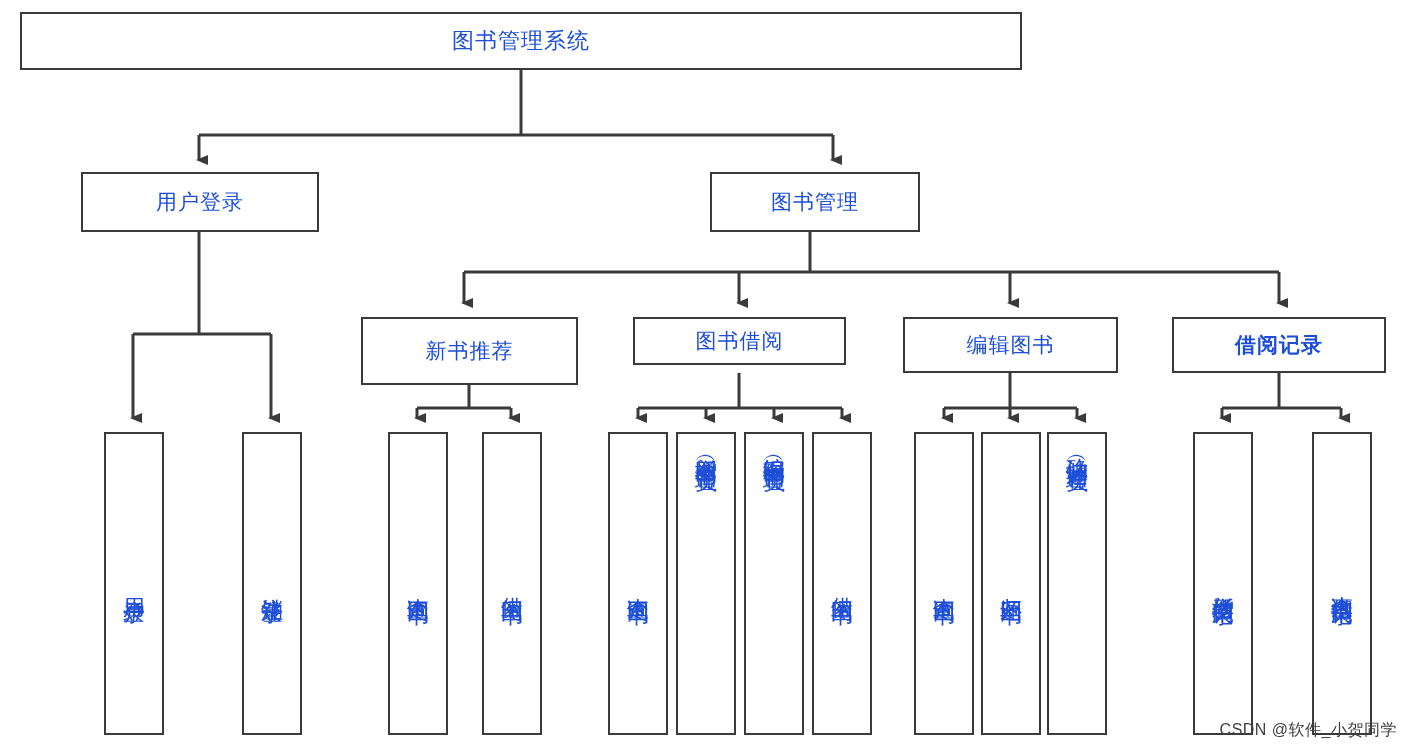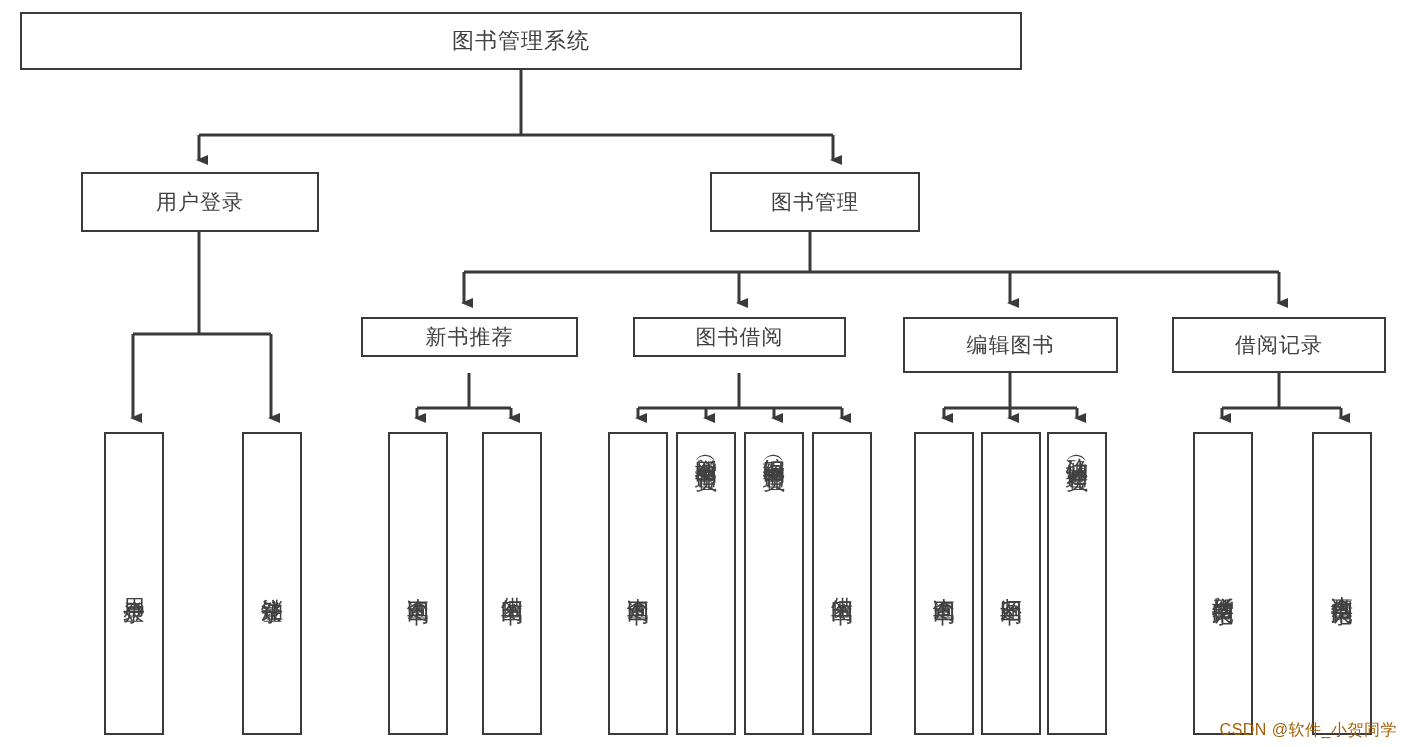--- a/index.html
+++ b/index.html
@@ -34,21 +34,21 @@
     color: #3f3f3f;
     display: flex;
     align-items: center;
     justify-content: center;
     z-index: 2;
   }
   .node .label {
     display: block;
     text-align: center;
     line-height: 1.06;
-    color: #404040;
+    color: #1d4ed8;
     letter-spacing: 0.5px;
   }
   
   .node.horiz .label {
     font-size: 21px;
     letter-spacing: 1px;
   }
   .node.root .label {
     font-size: 22px;
   }
@@ -69,21 +69,21 @@
   
   .node.vert.centered {
     align-items: center;
     padding-top: 0;
   }
   .watermark {
     position: absolute;
     right: 8px;
     bottom: 6px;
     font-size: 16px;
-    color: #a16207;
+    color: #404040;
     z-index: 3;
     white-space: nowrap;
     letter-spacing: 0.5px;
   }
 </style>
 </head>
 <body>
 
 <div id="diagram-root">
 
@@ -141,30 +141,30 @@
     <span class="label">图书管理系统</span>
   </div>
 
   <div class="node horiz" style="left:81px; top:172px; width:238px; height:60px;">
     <span class="label">用户登录</span>
   </div>
   <div class="node horiz" style="left:710px; top:172px; width:210px; height:60px;">
     <span class="label">图书管理</span>
   </div>
 
-  <div class="node horiz" style="left:361px; top:317px; width:217px; height:40px;">
+  <div class="node horiz" style="left:361px; top:317px; width:217px; height:68px;">
     <span class="label">新书推荐</span>
   </div>
-  <div class="node horiz" style="left:633px; top:317px; width:213px; height:40px;">
+  <div class="node horiz" style="left:633px; top:317px; width:213px; height:48px;">
     <span class="label">图书借阅</span>
   </div>
   <div class="node horiz" style="left:903px; top:317px; width:215px; height:56px;">
     <span class="label">编辑图书</span>
   </div>
-  <div class="node horiz" style="left:1172px; top:317px; width:214px; height:56px;">
+  <div class="node horiz" style="left:1172px; top:317px; width:214px; height:56px;font-weight:bold;">
     <span class="label">借阅记录</span>
   </div>
 
   <div class="node vert centered" style="left:104px; top:432px; width:60px; height:303px;">
     <span class="label">用户登录</span>
   </div>
   <div class="node vert centered" style="left:242px; top:432px; width:60px; height:303px;">
     <span class="label">注销登录</span>
   </div>
 

